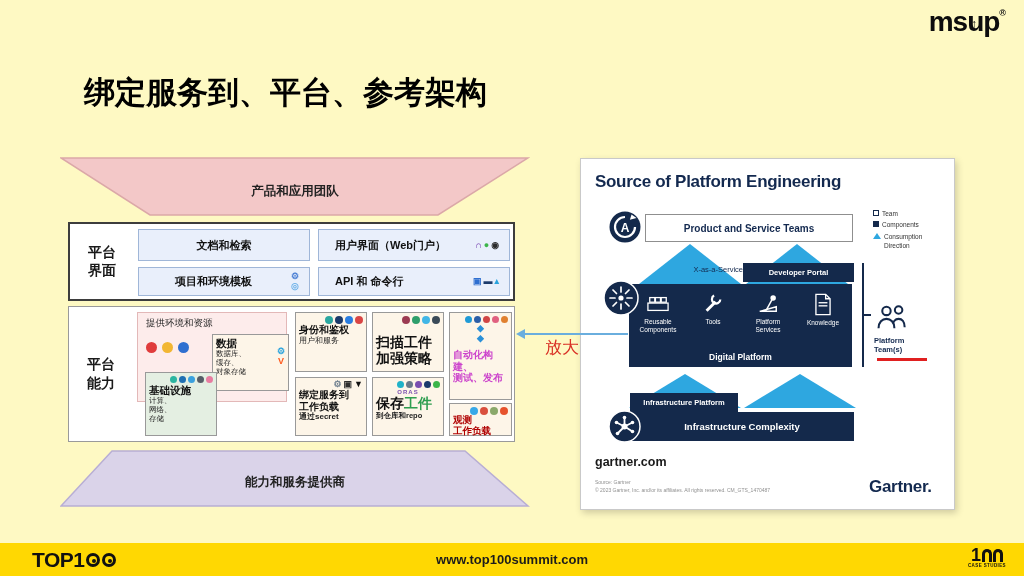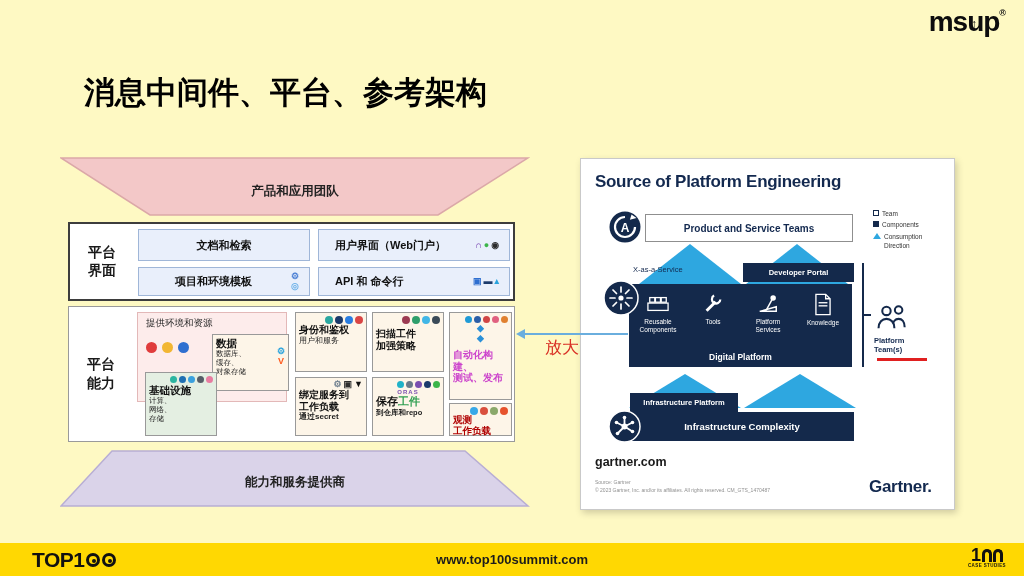--- a/index.html
+++ b/index.html
@@ -55,21 +55,21 @@
   .g-circle { position:absolute; border-radius:50%; }
   .legend { position:absolute; left:292px; top:50px; font-size:6.5px; color:#333; line-height:1.45; }
   .legend-row { display:flex; gap:3px; align-items:flex-start; margin-bottom:2px; }
   .lg-sq { width:6px; height:6px; margin-top:1px; flex:none; }
   .lg-team { border:1px solid #14294b; background:#fff; }
   .lg-comp { background:#14294b; }
   .lg-tri { width:0; height:0; border-left:4px solid transparent; border-right:4px solid transparent; border-bottom:6px solid #2ea7e0; margin-top:1px; flex:none; }
   .pre { white-space:pre-line; }
   .tri-up { position:absolute; width:0; height:0; border-left:51px solid transparent; border-right:51px solid transparent; border-bottom:40px solid #2ea7e0; }
   .tri-up.low { border-left-width:56px; border-right-width:56px; border-bottom-width:34px; }
-  .xaas { position:absolute; left:52px; top:106px; width:110px; text-align:left; font-size:7.5px; color:#13294f; z-index:3; }
+  .xaas { position:absolute; left:52px; top:106px; width:110px; text-align:right; font-size:7.5px; color:#13294f; z-index:3; }
   .g-devportal { position:absolute; left:162px; top:104px; width:111px; height:19px; display:flex; align-items:center; justify-content:center; font-size:7.5px; font-weight:bold; z-index:3; }
   .g-digital { position:absolute; left:48px; top:125px; width:223px; height:83px; z-index:2; }
   .g-items { display:flex; justify-content:space-evenly; padding-top:9px; }
   .g-item { display:flex; flex-direction:column; align-items:center; gap:3px; width:52px; }
   .g-item .lab { font-size:6.5px; text-align:center; line-height:1.2; white-space:pre-line; }
   .g-dp-label { position:absolute; bottom:5px; width:100%; text-align:center; font-weight:bold; font-size:8.5px; }
   .v-line { position:absolute; left:281px; top:104px; width:1.5px; height:104px; background:#14294b; }
   .h-tick { position:absolute; left:281px; top:155px; width:9px; height:1.5px; background:#14294b; }
   .pteams { position:absolute; left:293px; top:144px; width:56px; text-align:left; }
   .pteams .lab { font-size:7.5px; font-weight:bold; color:#13294f; line-height:1.2; white-space:pre-line; margin-top:1px; }
@@ -96,21 +96,21 @@
 </head>
 <body>
 
 <div class="slide">
 
   <div class="msup">
     <span>msup</span><span class="reg">®</span>
     <span class="u-arr">↑</span>
   </div>
 
-  <div class="page-title">消息中间件、平台、参考架构</div>
+  <div class="page-title">绑定服务到、平台、参考架构</div>
 
   <div class="trap" style="left:60px; top:157px; width:470px; height:60px;">
     <svg width="470" height="60">
       <polygon points="1,1 468,1 378,58 90,58" fill="#f3c8c8" stroke="#dba8a8" stroke-width="1.5"></polygon>
     </svg>
     <div class="trap-label" style="top:26px;">产品和应用团队</div>
   </div>
 
   <div class="side-box iface">
     <div class="side-label">平台界面</div>
@@ -200,33 +200,33 @@
       <div class="b-sub" style="font-weight: bold; font-size: 8px; white-space: pre-line;">通过secret</div>
     </div>
 
     <div class="box-cream" style="left:303px; top:5px; width:72px; height:60px;">
       <div class="icon-row">
           <span class="dot" style="background: rgb(156, 59, 82);"></span>
           <span class="dot" style="background: rgb(46, 158, 107);"></span>
           <span class="dot" style="background: rgb(65, 182, 230);"></span>
           <span class="dot" style="background: rgb(58, 74, 88);"></span>
         </div>
-      <div class="b-title" style="font-size: 10px; margin-top: 4px; white-space: pre-line;">扫描工件
+      <div class="b-title" style="font-size: 14px; margin-top: 10px; white-space: pre-line;">扫描工件
 加强策略</div>
     </div>
     <div class="box-cream" style="left:303px; top:70px; width:72px; height:59px;">
       <div class="icon-row sm">
           <span class="dot" style="background: rgb(32, 178, 200);"></span>
           <span class="dot" style="background: rgb(106, 122, 138);"></span>
           <span class="dot" style="background: rgb(122, 79, 176);"></span>
           <span class="dot" style="background: rgb(27, 58, 107);"></span>
           <span class="dot" style="background: rgb(60, 181, 74);"></span>
         </div>
       <div class="oras">ORAS</div>
-      <div class="b-title" style="font-size: 11px; white-space: pre-line;"><span>保存</span><span class="green-t">工件</span></div>
+      <div class="b-title" style="font-size: 14px; white-space: pre-line;"><span>保存</span><span class="green-t">工件</span></div>
       <div class="b-sub" style="font-weight: bold; white-space: pre-line;">到仓库和repo</div>
     </div>
 
     <div class="box-cream" style="left:380px; top:5px; width:63px; height:88px;">
       <div class="icon-row sm">
           <span class="dot" style="background: rgb(31, 154, 214);"></span>
           <span class="dot" style="background: rgb(43, 94, 167);"></span>
           <span class="dot" style="background: rgb(208, 69, 69);"></span>
           <span class="dot" style="background: rgb(224, 96, 128);"></span>
           <span class="dot" style="background: rgb(224, 128, 48);"></span>

